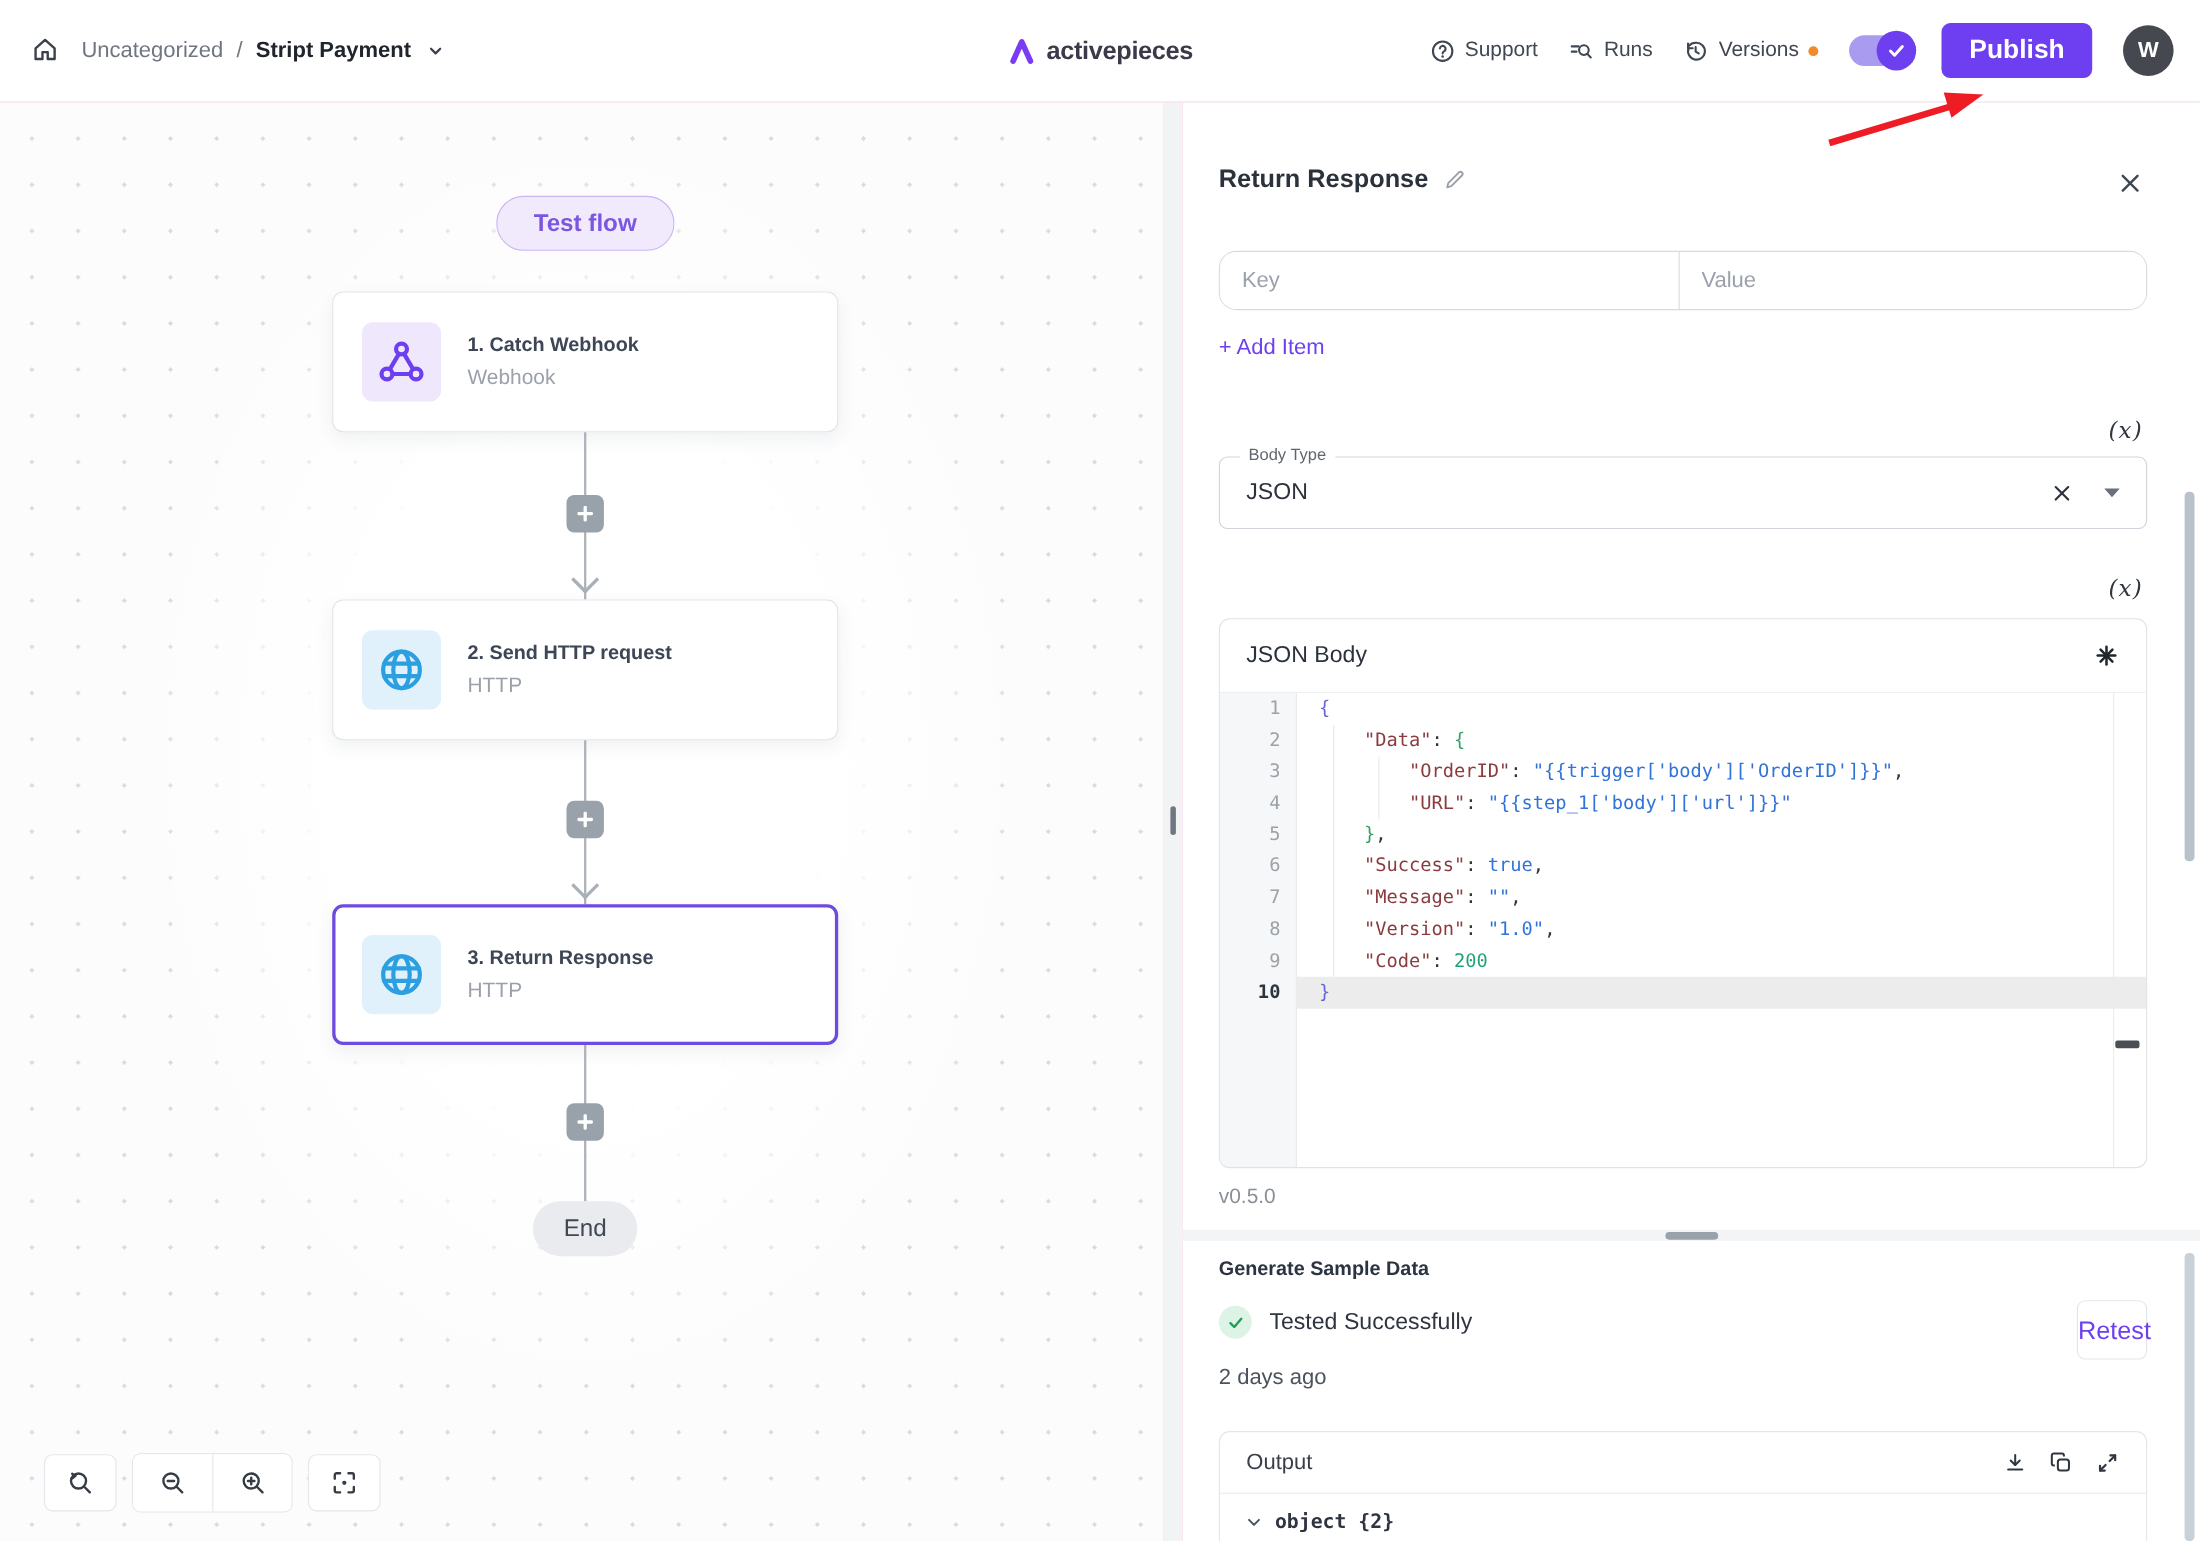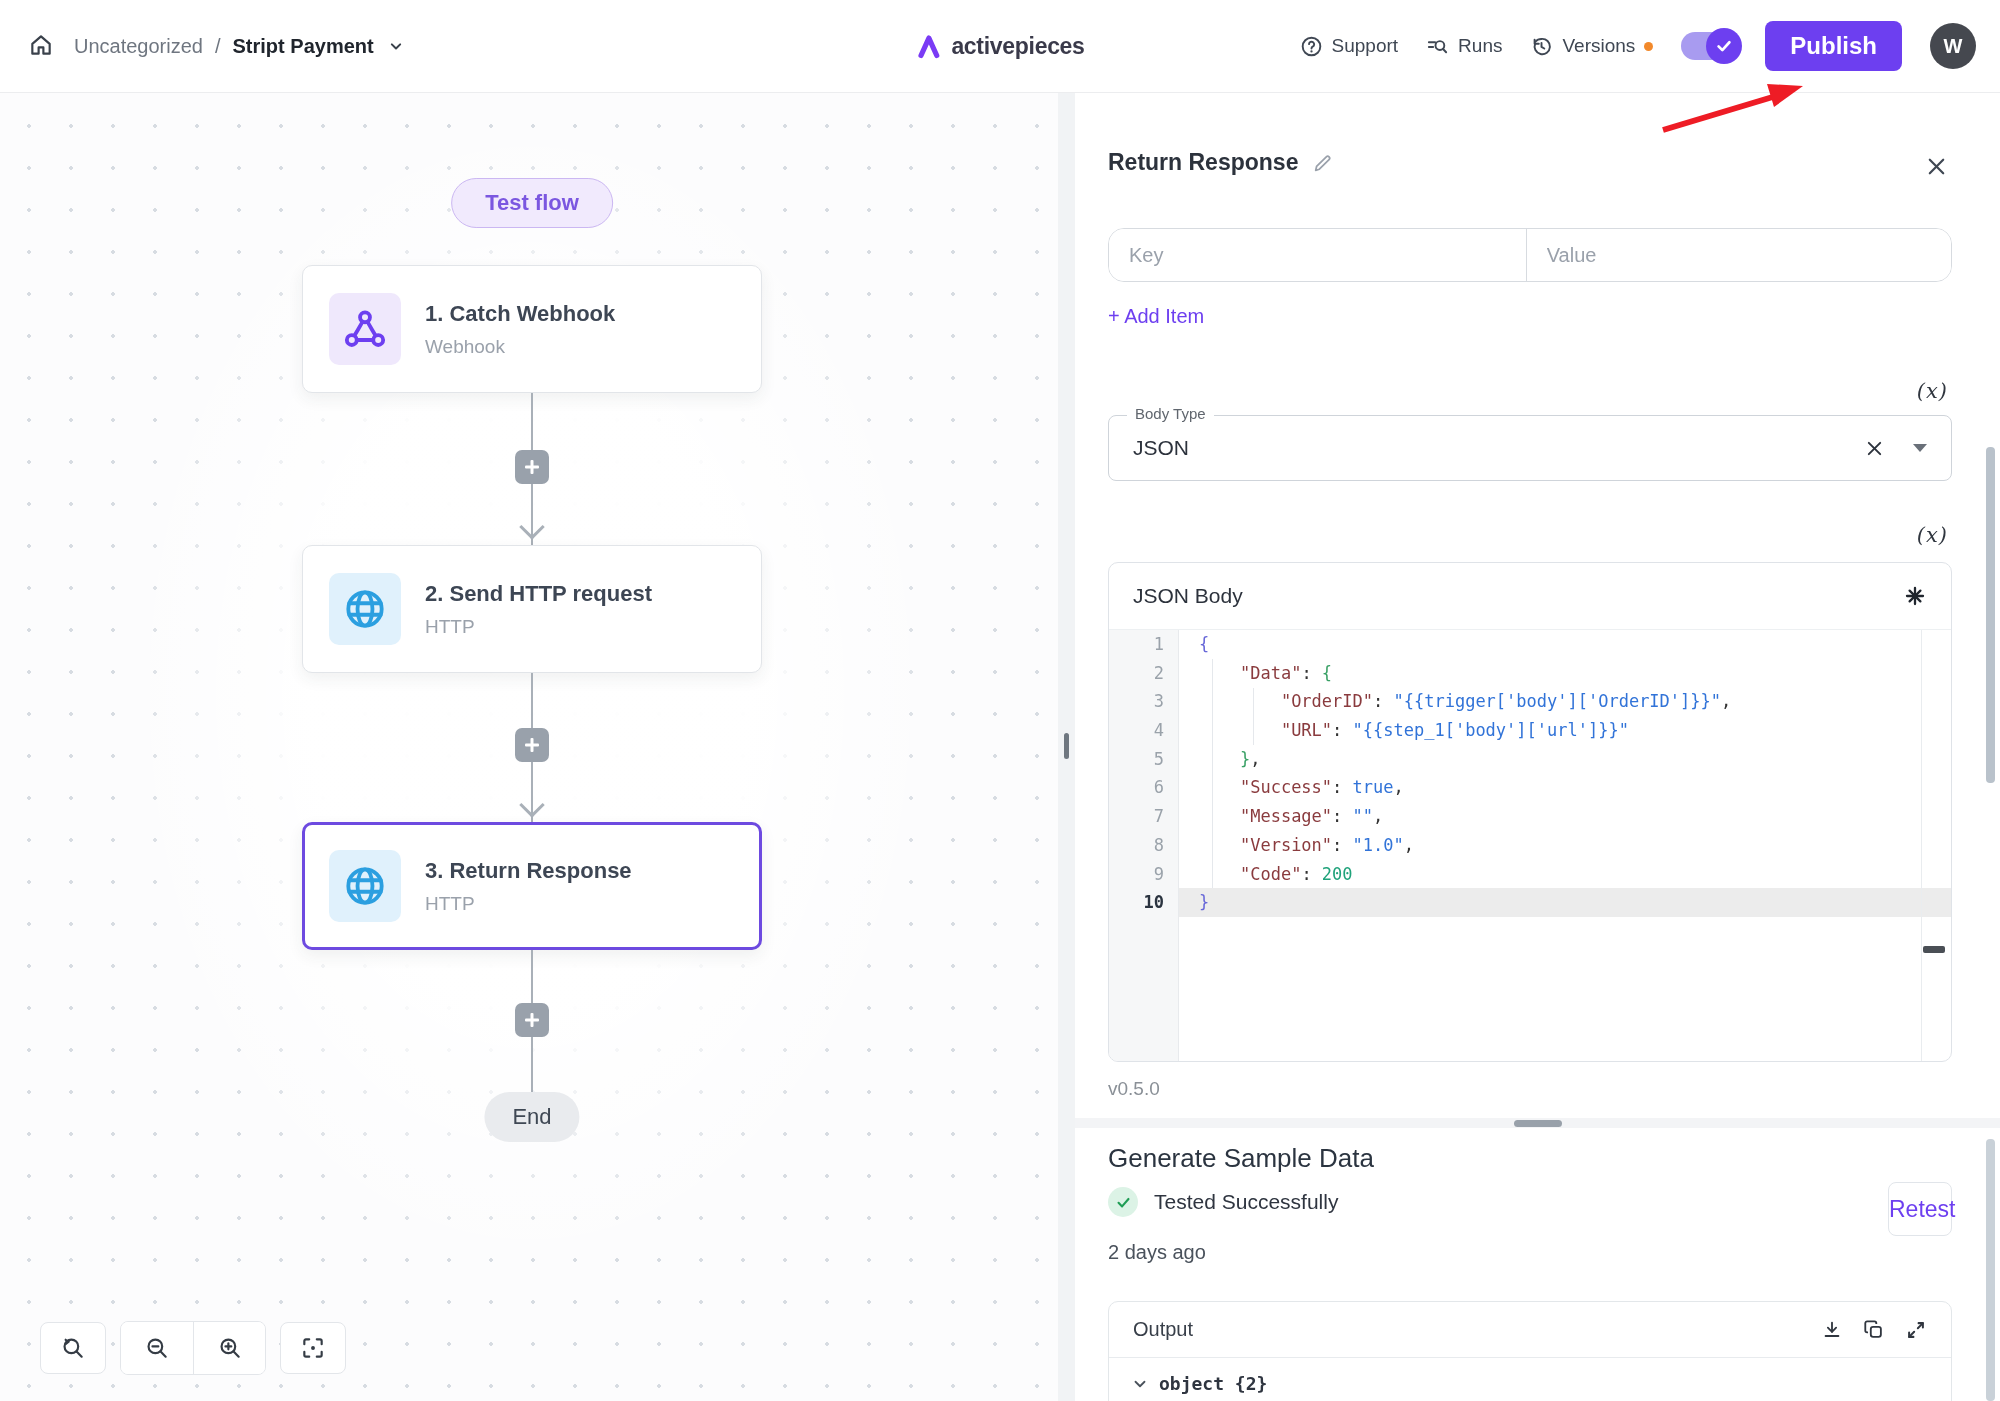--- a/index.html
+++ b/index.html
@@ -31,21 +31,21 @@
   .main{position:absolute;top:93px;left:0;width:2000px;height:1308px}
 
   
   .canvas{position:absolute;left:0;top:0;width:1058px;height:1308px;overflow:hidden;background-color:#fcfcfd;background-image:radial-gradient(circle,#d7dce2 1.8px,transparent 2px);background-size:42px 42px;background-position:8px 12px}
   .flow-glow{position:absolute;left:140px;top:40px;width:780px;height:1120px;background:radial-gradient(ellipse at center,rgba(255,255,255,.97) 40%,rgba(255,255,255,0) 75%);pointer-events:none}
   .test-flow{position:absolute;left:532px;top:85px;transform:translateX(-50%);background:var(--accent-soft);border:1.5px solid #cbb7f2;color:#7b57e0;font-size:22px;font-weight:600;font-family:inherit;padding:11px 33px;border-radius:30px;cursor:pointer;white-space:nowrap}
   .node{position:absolute;left:302px;width:460px;height:128px;background:#fff;border:1px solid #e2e5e9;border-radius:10px;box-shadow:0 6px 16px rgba(40,50,60,.07);display:flex;align-items:center;padding-left:26px;cursor:pointer}
   .node-1{top:172px}.node-2{top:452px}.node-3{top:729px;border:3px solid #6d4ae0;padding-left:24px}
   .node-icon{width:72px;height:72px;border-radius:10px;display:flex;align-items:center;justify-content:center;margin-right:24px;flex:none}
   .tile-purple{background:#efe8fc}.tile-blue{background:var(--node-blue-soft)}
-  .node-title{font-size:22px;font-weight:600;color:#3d4654;margin-bottom:9px}
+  .node-title{font-size:18px;font-weight:600;color:#3d4654;margin-bottom:9px}
   .node-sub{font-size:19px;color:#9aa1ab}
   .connector{position:absolute;left:531px;width:2px;background:#a9b0b8}
   .c1{top:300px;height:152px}.c2{top:580px;height:149px}.c3{top:857px;height:142px}
   .plus-btn{position:absolute;left:515px;width:34px;height:34px;border-radius:7px;background:#99a1ab;border:none;display:flex;align-items:center;justify-content:center;cursor:pointer}
   .p1{top:357px}.p2{top:635px}.p3{top:910px}
   .chev{position:absolute;left:521px;width:22px;height:22px}
   .chev::before{content:"";display:block;width:15px;height:15px;border-right:3px solid #a9b0b8;border-bottom:3px solid #a9b0b8;transform:rotate(45deg);margin:0 auto}
   .ch1{top:425px}.ch2{top:703px}
   .end-pill{position:absolute;left:532px;top:999px;transform:translateX(-50%);background:#e9ebee;color:#3f4854;font-size:22px;font-weight:500;padding:12px 28px;border-radius:30px}
   .canvas-toolbar{position:absolute;left:40px;bottom:26px;display:flex;gap:14px;align-items:center}
@@ -92,21 +92,21 @@
   .cl .ln{width:70px;text-align:right;padding-right:15px;color:#9aa2aa;flex:none}
   .cl .ct{flex:1;padding-left:20px;white-space:pre;color:#333}
   .cl.active .ct{background:#ececec}
   .cl.active .ln{color:#2b3440;font-weight:700}
   .tk-k{color:var(--code-key)} .tk-s{color:var(--code-string)} .tk-n{color:var(--code-number)}
   .tk-b1{color:var(--code-brace-outer)} .tk-b2{color:var(--code-brace-inner)} .tk-p{color:#333}
 
   .version-label{top:985px;font-size:19px;color:#8a9097}
   .hdivider{position:absolute;left:0;top:1025px;width:925px;height:10px;background:#f3f4f6;cursor:row-resize}
   .hhandle{position:absolute;left:50%;top:2px;transform:translateX(-50%);width:48px;height:7px;border-radius:4px;background:#99a1aa}
-  .sample-heading{top:1050px;font-size:26px;font-weight:400;color:#2b3440}
+  .sample-heading{top:1050px;font-size:18px;font-weight:700;color:#2b3440}
   .tested-row{top:1094px;display:flex;align-items:center;gap:16px}
   .check-circle{width:30px;height:30px;border-radius:50%;background:var(--success-green-soft);display:flex;align-items:center;justify-content:center;flex:none}
   .tested-label{font-size:21px;color:#2f3540}
   .retest-btn{position:absolute;top:1089px;right:48px;width:64px;height:54px;background:#fff;border:1px solid #e1e5ea;border-radius:8px;color:var(--accent);font-size:23px;font-weight:500;font-family:inherit;cursor:pointer}
   .timestamp{top:1148px;font-size:20px;color:#4a525c}
   .output-card{top:1208px;height:200px;border:1px solid #e3e7ea;border-radius:10px;overflow:hidden}
   .output-head{height:56px;display:flex;align-items:center;padding:0 24px;border-bottom:1px solid #e8ebee}
   .output-label{font-size:20px;color:#383f49;flex:1}
   .output-icons{display:flex;gap:20px;align-items:center}
   .output-icons button{background:none;border:none;cursor:pointer;display:flex}

